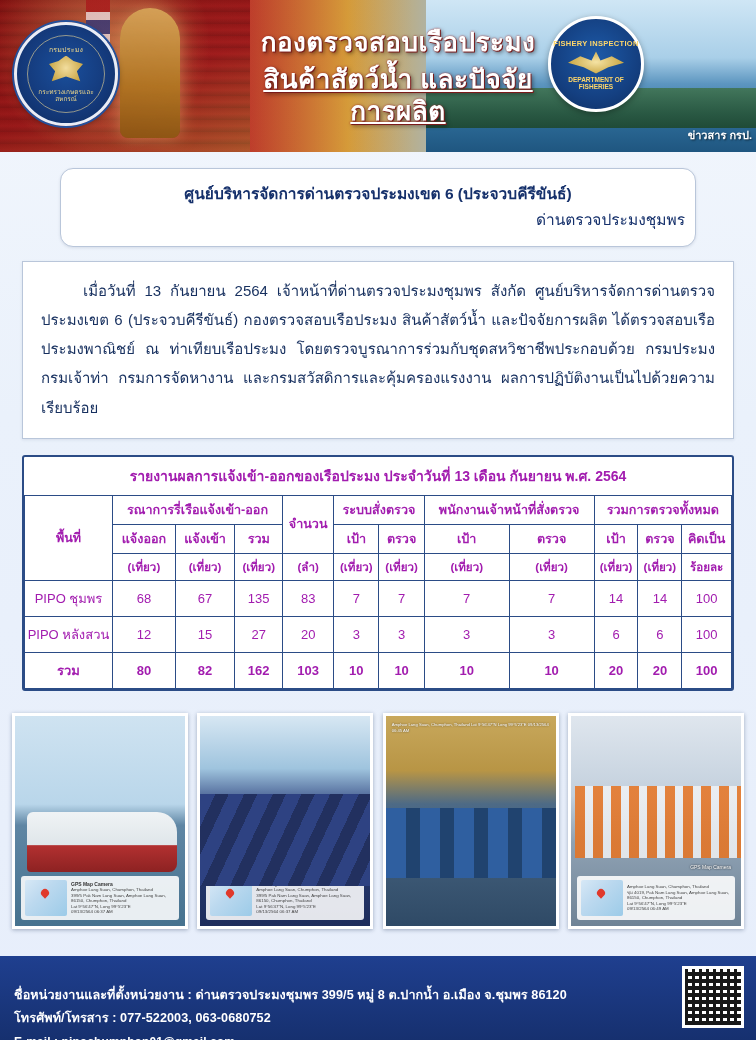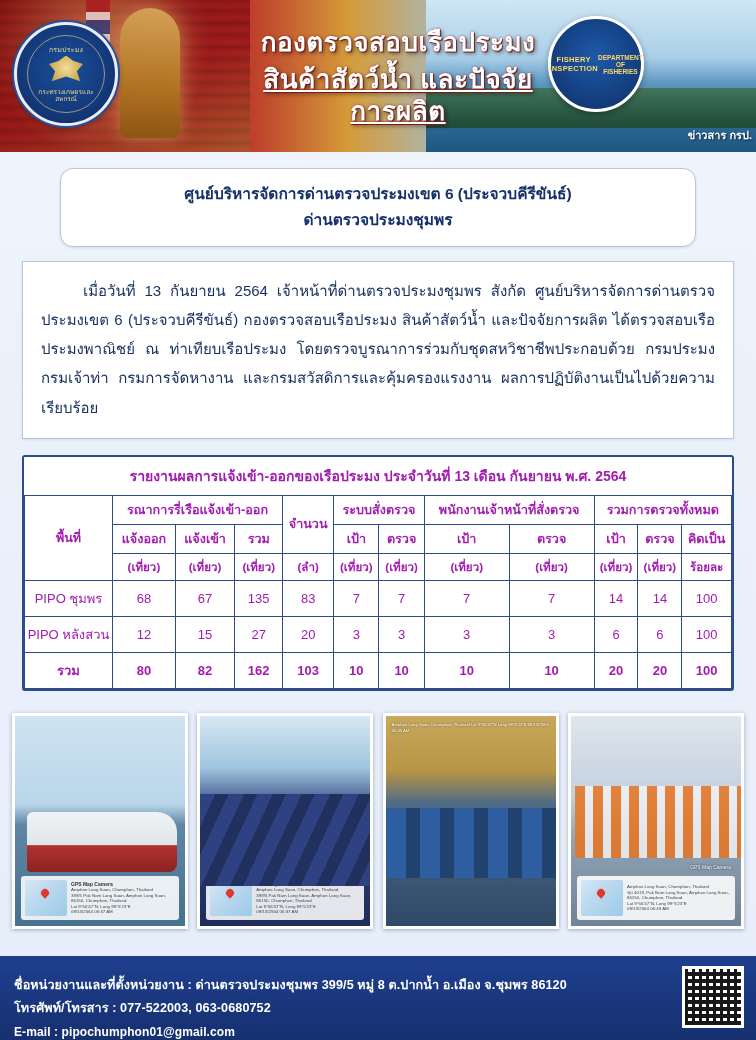--- a/index.html
+++ b/index.html
@@ -76,21 +76,21 @@
     clip-path: polygon(50% 0%, 72% 18%, 100% 28%, 82% 52%, 92% 86%, 50% 70%, 8% 86%, 18% 52%, 0% 28%, 28% 18%);
   }
   .seal .seal-bottom { font-size: 6.5px; }
 
   .badge-right {
     position: absolute; right: 112px; top: 16px;
     width: 96px; height: 96px; border-radius: 50%;
     background: radial-gradient(circle at 50% 42%, #1d5aa8 0%, #143f80 62%, #0e2d5e 100%);
     border: 3px solid #ffffff;
     box-shadow: 0 2px 6px rgba(0,0,0,.35);
-    display: flex; flex-direction: row; align-items: center; justify-content: center;
+    display: flex; flex-direction: column; align-items: center; justify-content: center;
     color: #ffd76a; text-align: center;
   }
   .badge-right .br-top { font-size: 7.5px; font-weight: bold; letter-spacing: .3px; }
   .badge-right .br-wing {
     width: 56px; height: 26px; margin: 1px 0;
     background: radial-gradient(ellipse at 50% 50%, #f5e3a4, #caa744 70%, #8d7022);
     clip-path: polygon(0% 55%, 22% 30%, 42% 46%, 50% 12%, 58% 46%, 78% 30%, 100% 55%, 72% 72%, 50% 96%, 28% 72%);
   }
   .badge-right .br-bottom { font-size: 6.5px; font-weight: bold; }
 
@@ -122,21 +122,21 @@
     border: 1px solid #b9c6da;
     border-radius: 13px;
     box-shadow: 0 1px 3px rgba(40,60,90,.12);
     padding: 12px 10px 12px 10px;
     text-align: center;
     color: #15306b;
     font-size: 15.5px;
     font-weight: bold;
     line-height: 1.7;
   }
-  .title-box .l2 { display: block; font-weight: bold; }
+  .title-box .l2 { display: block; font-weight: normal; text-align: right; }
 
   
   .para-box {
     margin: 14px 22px 0 22px;
     background: #ffffff;
     border: 1px solid #b9c6da;
     border-radius: 0;
     box-shadow: 0 1px 3px rgba(40,60,90,.10);
     padding: 14px 18px 16px 18px;
     color: #17305f;
@@ -246,21 +246,21 @@
     position: absolute; right: 10px; bottom: 56px;
     font-size: 5px; color: #fff; text-shadow: 0 0 2px #000;
   }
 
   
   .footer {
     position: absolute; left: 0; bottom: 0; width: 100%;
     height: 84px;
     background: linear-gradient(180deg,#1f3f8f 0%, #16306f 100%);
     color: #ffffff;
-    padding: 18px 14px;
+    padding: 28px 14px;
   }
   .footer .f-line { font-size: 12.6px; line-height: 1.85; font-weight: bold; letter-spacing: .1px; }
   .footer .f-line.email { font-size: 12px; }
   .qr {
     position: absolute; right: 12px; top: 10px;
     width: 62px; height: 62px;
     background: #ffffff; padding: 3px;
   }
   .qr .qr-inner {
     width: 100%; height: 100%;

